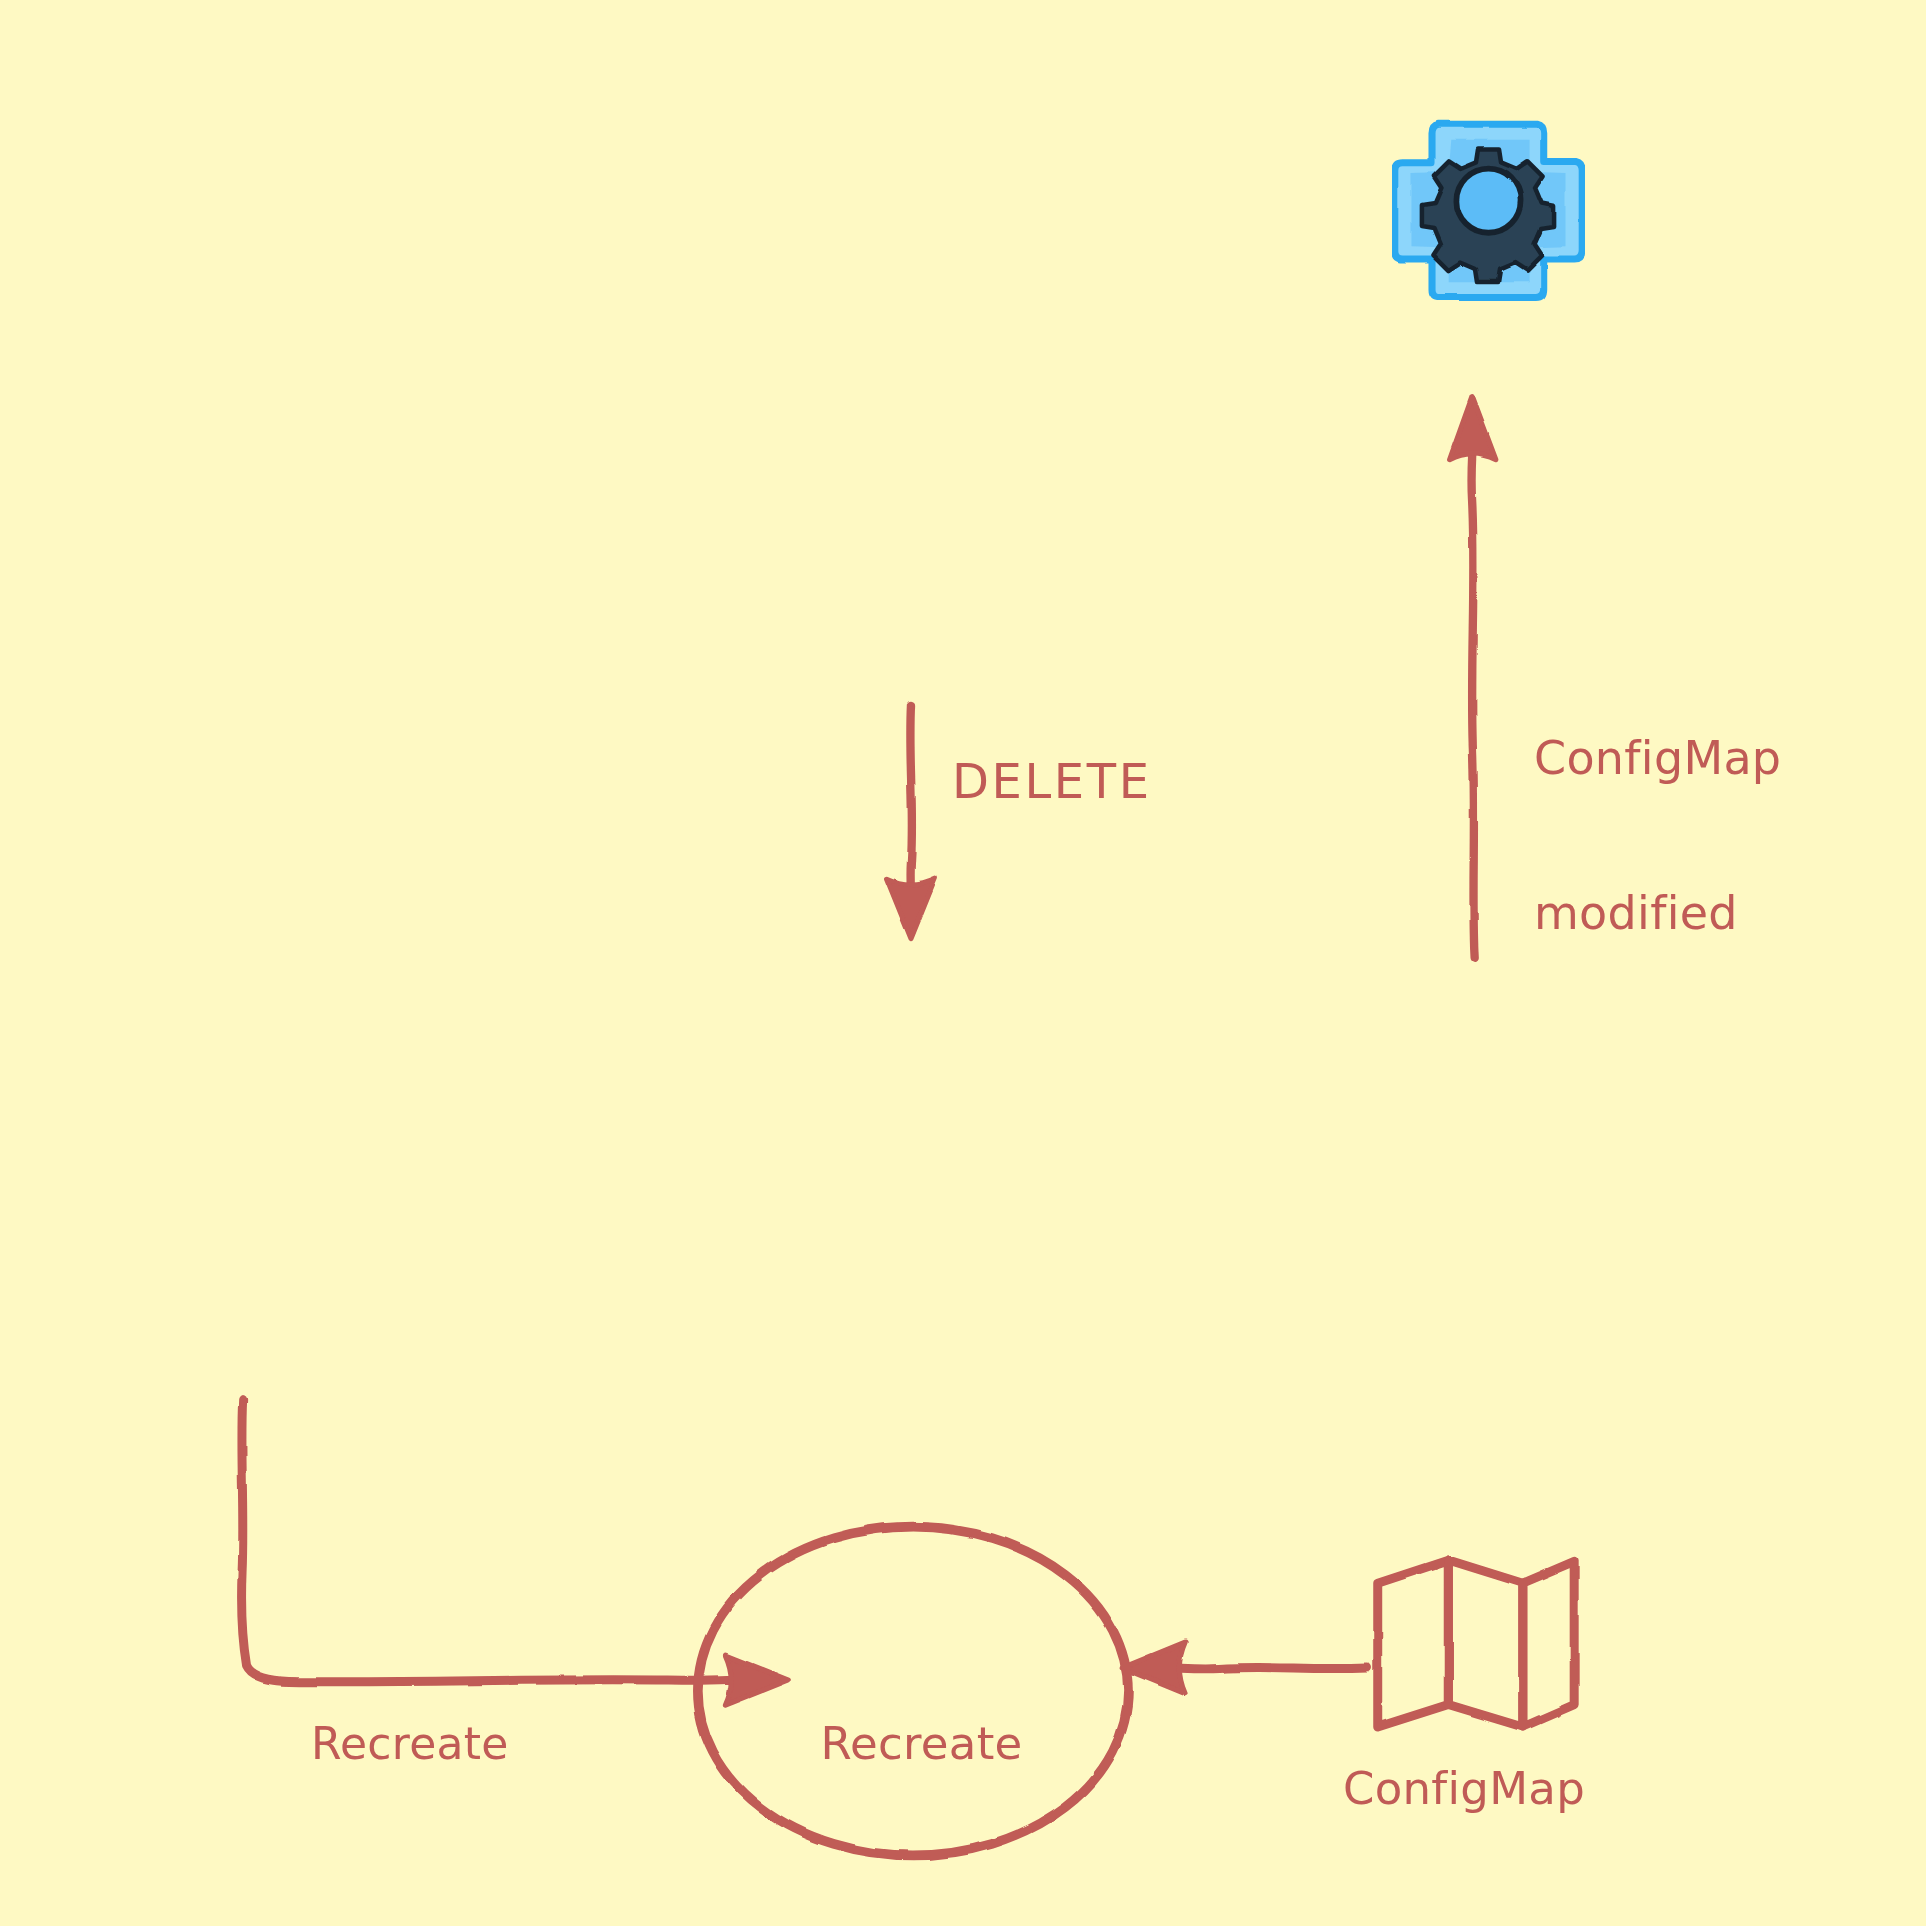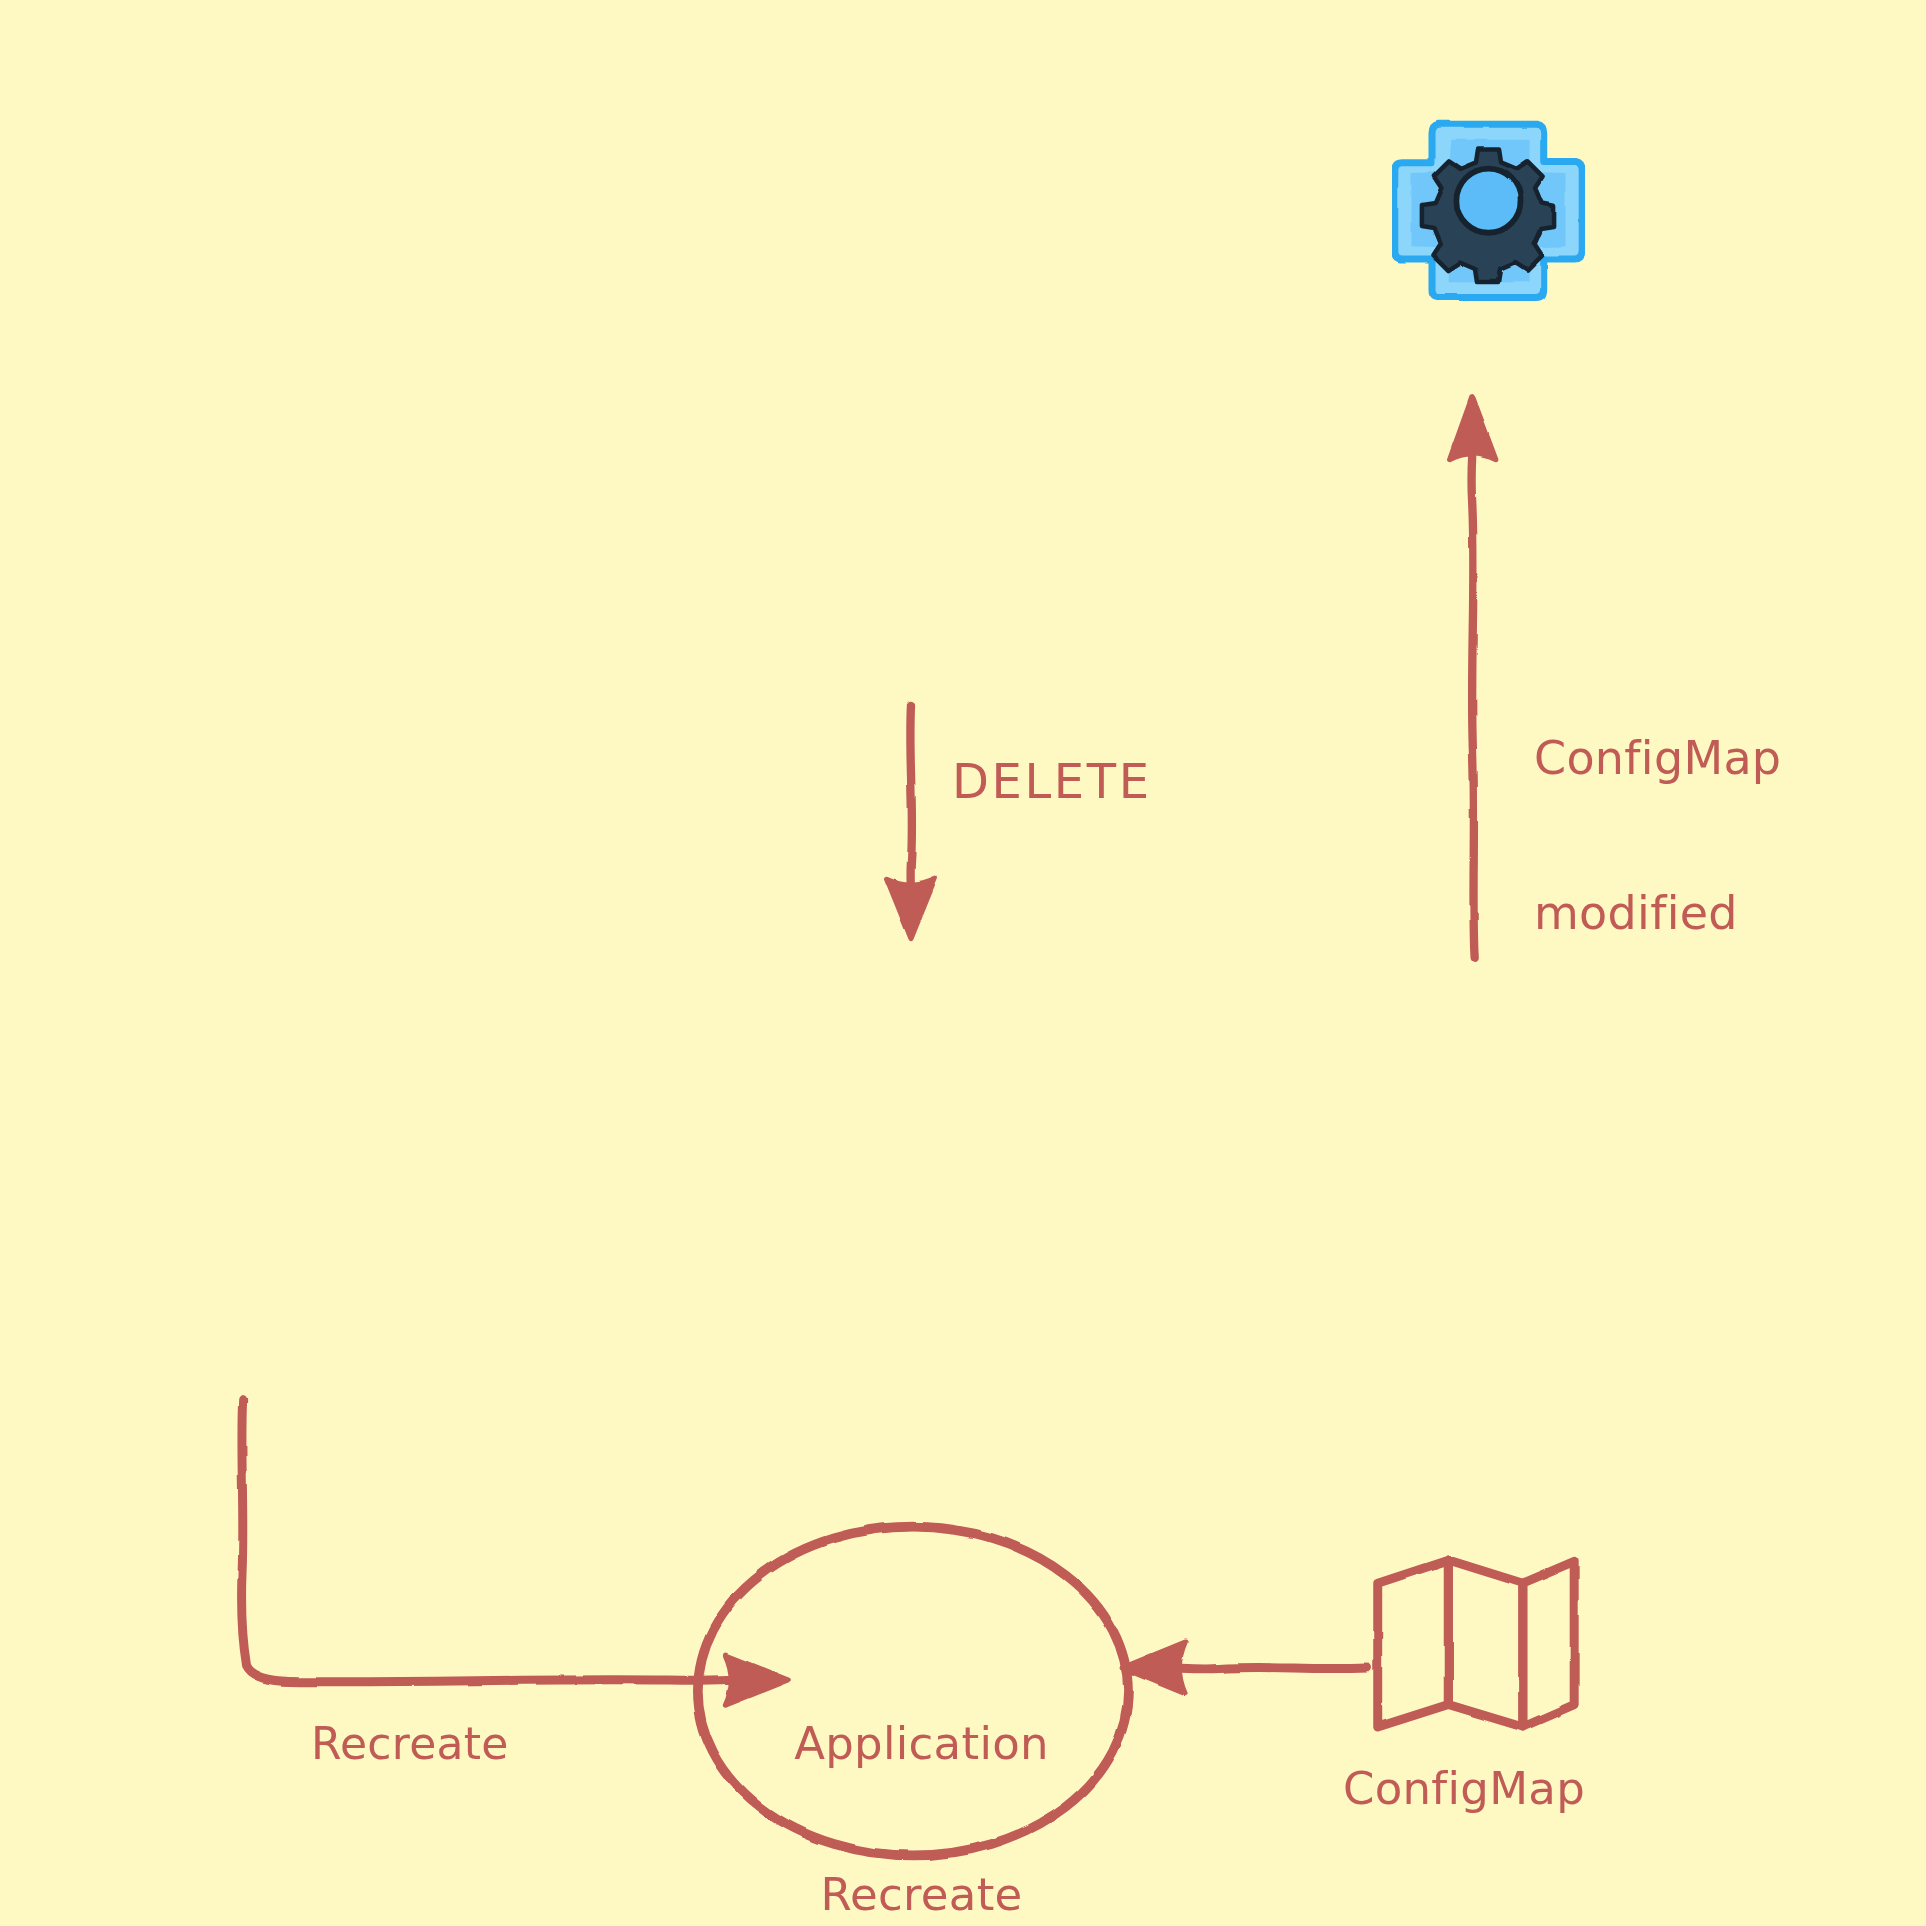--- a/index.html
+++ b/index.html
@@ -138,21 +138,20 @@
   </div>
 
   <div class="hand-text t-delete">DELETE</div>
 
   <div class="hand-text t-cfgmod">
     <div>ConfigMap</div>
     <div>modified</div>
   </div>
 
   <div class="hand-text t-app">
-    <div>Application</div>
     <div>Recreate</div>
   </div>
 
   <div class="hand-text t-recreate">Recreate</div>
 
   <div class="hand-text t-cfgmap">ConfigMap</div>
 
 </div>
 
 

